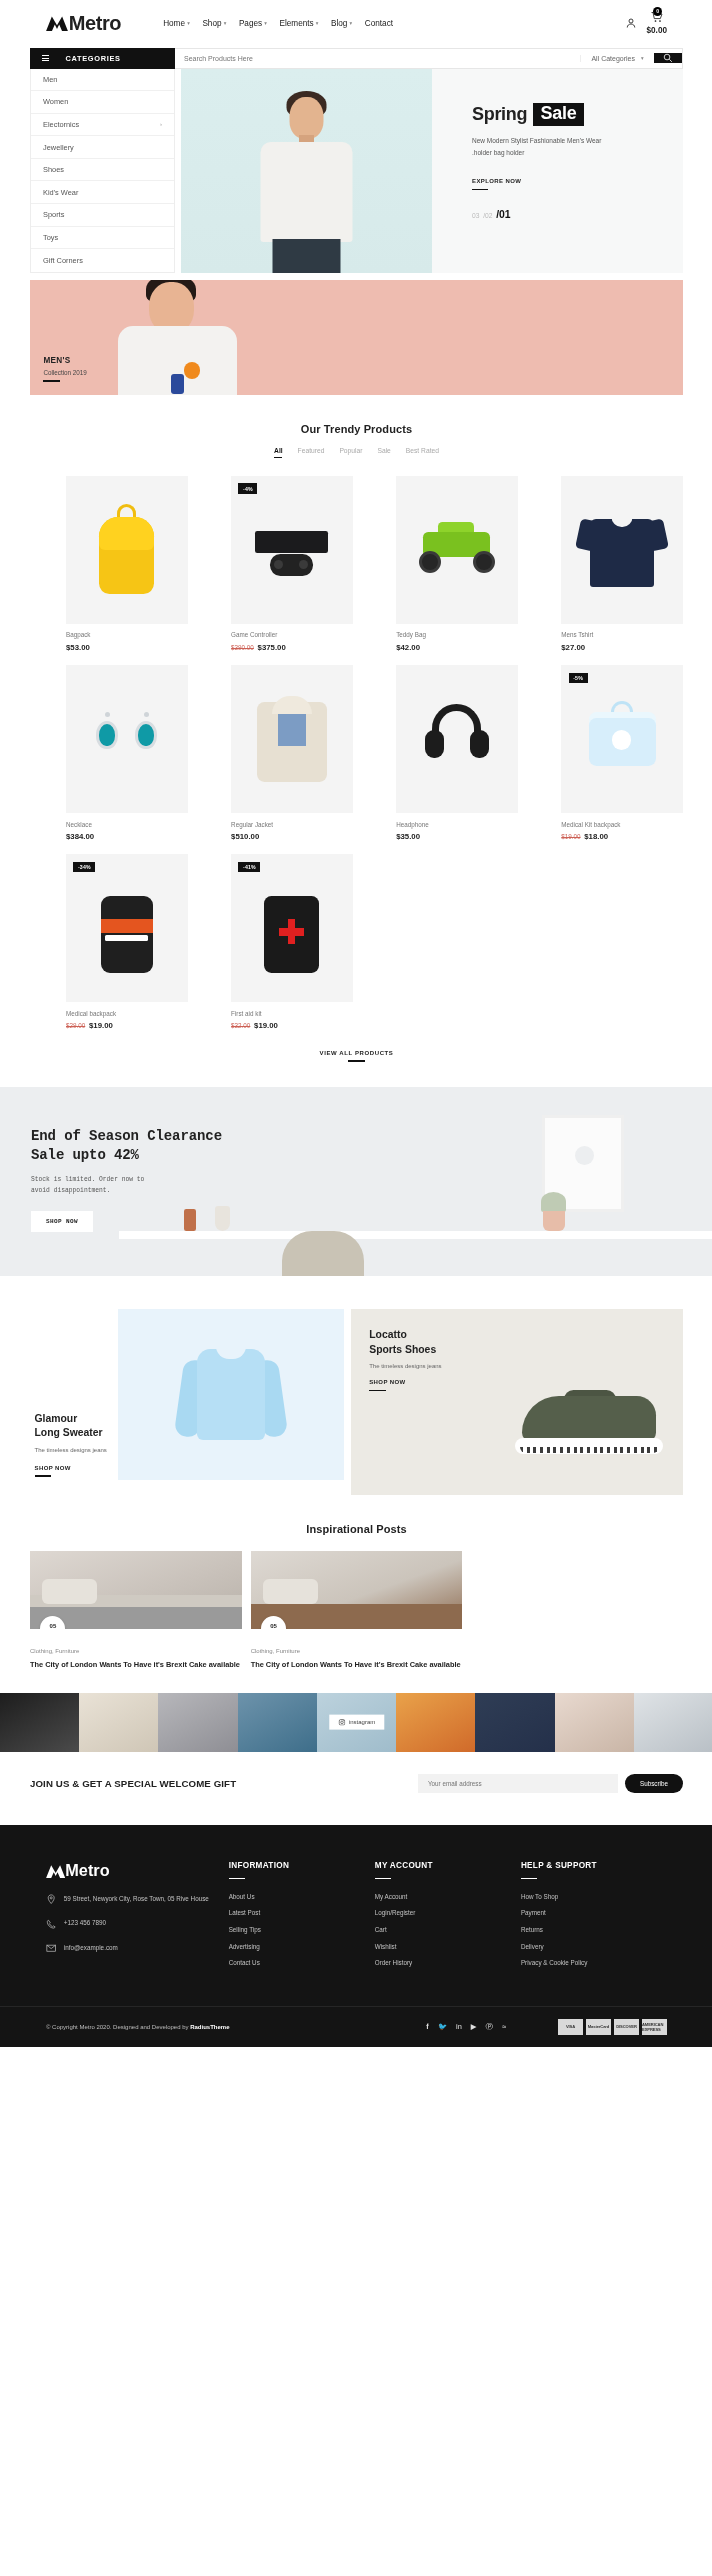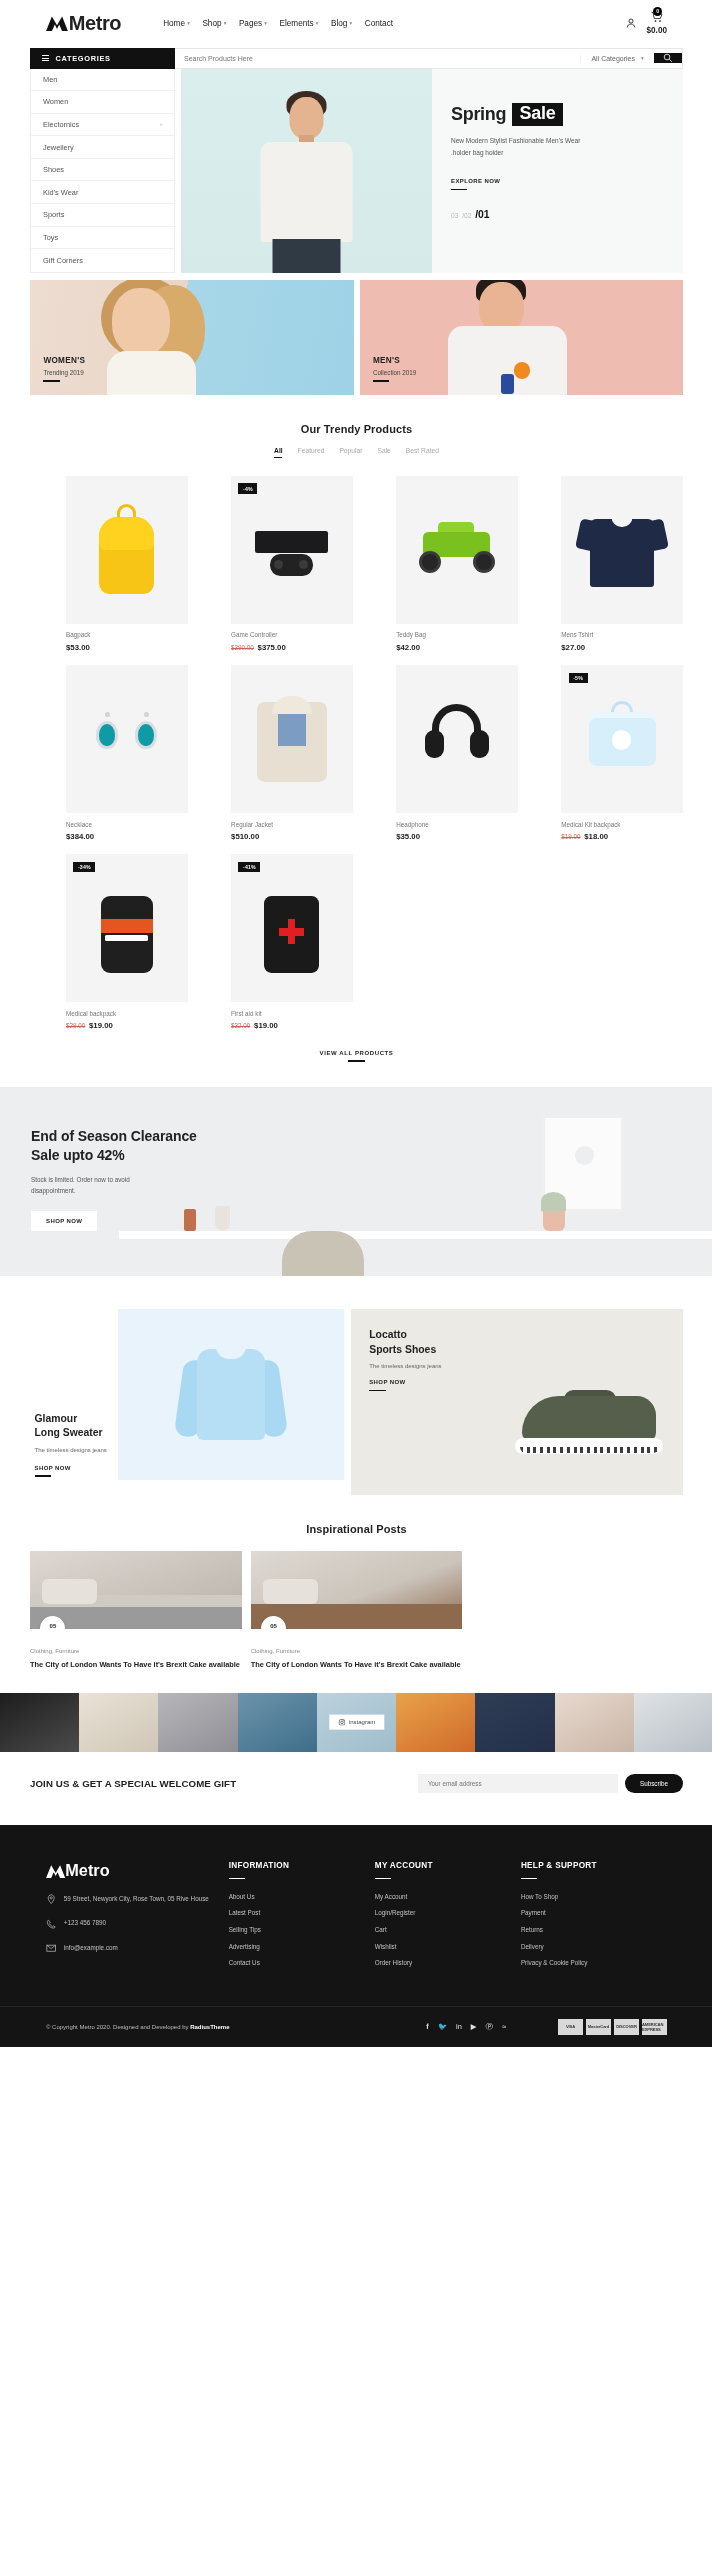--- a/index.html
+++ b/index.html
@@ -26,21 +26,21 @@
     position: absolute; top: -4.5px; left: 6.7px; background: #000; color: #fff;
     font-size: 5.2px; width: 9px; height: 9px; border-radius: 50%;
     display: flex; align-items: center; justify-content: center; font-weight: 700;
   }
   .carttotal { font-size: 8.2px; font-weight: 600; }
 
   
   .searchrow { display: flex; height: 21px; margin-top: 1.5px; }
   .catbtn {
     width: 145px; background: #111; color: #fff; display: flex; align-items: center;
-    gap: 6px; padding-left: 12px; font-size: 7.4px; letter-spacing: 0.7px; font-weight: 600;
+    gap: 16px; padding-left: 12px; font-size: 7.4px; letter-spacing: 0.7px; font-weight: 600;
   }
   .burger { display: inline-flex; flex-direction: column; gap: 1.5px; }
   .burger i { width: 7.4px; height: 0.9px; background: #fff; display: block; }
   .searchbox { flex: 1; display: flex; border: 0.7px solid #e6e6e6; border-left: none; align-items: center; }
   .searchbox input { flex: 1; border: none; outline: none; font-size: 7px; padding: 0 9px; color: #999; font-family: inherit; }
   .catsel { border-left: 0.7px solid #eee; font-size: 7px; color: #666; padding: 0 10.4px; display: flex; align-items: center; gap: 6px; }
   .searchgo { width: 28px; background: #111; display: flex; align-items: center; justify-content: center; }
 
   
   .topgrid { display: flex; gap: 0; margin-top: 0; }
@@ -56,21 +56,21 @@
   .heroimg { width: 50%; background: linear-gradient(180deg,#dbeeee 0%, #d7eaea 100%); position: relative; overflow: hidden; }
   .model {
     position: absolute; left: 50%; transform: translateX(-50%); bottom: 0; width: 111px; height: 186px;
   }
   .m-head { position:absolute; left:50%; transform:translateX(-50%); top:10.4px; width:34px; height:42px; background:#e3b48f; border-radius:46% 46% 42% 42%; }
   .m-hair { position:absolute; left:50%; transform:translateX(-50%); top:4.5px; width:40px; height:27px; background:#3b2a22; border-radius:50% 50% 38% 38%; }
   .m-neck { position:absolute; left:50%; transform:translateX(-50%); top:48px; width:15px; height:12px; background:#d5a37e; }
   .m-jacket { position:absolute; left:50%; transform:translateX(-50%); top:55px; width:92px; height:100px; background:#f2f1ee; border-radius:10.4px 10.4px 3px 3px; }
   .m-shirt { position:absolute; left:50%; transform:translateX(-50%); top:56px; width:30px; height:67px; background:#cfd6d9; }
   .m-pants { position:absolute; left:50%; transform:translateX(-50%); top:152px; width:68px; height:37px; background:#2f3a44; }
-  .herotext { width: 50%; background: #f7f8f8; padding: 34px 0 0 19px; }
+  .herotext { width: 50%; background: #f7f8f8; padding: 34px 0 0 40px; }
   .hero-h1 { font-size: 18px; font-weight: 700; letter-spacing: -0.3px; display: flex; align-items: center; gap: 6px; }
   .hero-h1 .hl { background: #111; color: #fff; padding: 0.7px 7.4px 2.2px; }
   .hero-sub { margin-top: 9px; font-size: 6.5px; color: #555; line-height: 1.8; max-width: 148px; }
   .hero-cta { margin-top: 19.3px; font-size: 6px; font-weight: 700; letter-spacing: 0.4px; }
   .rule { width: 16.3px; height: 1.5px; background: #111; margin-top: 4.5px; }
   .hero-count { margin-top: 19.3px; font-size: 6.7px; color: #bbb; display: flex; align-items: baseline; gap: 3.7px; text-align: right; }
   .hero-count .cur { font-size: 10.4px; color: #111; font-weight: 700; }
 
   
   .promos { display: flex; gap: 6px; margin-top: 7.4px; }
@@ -146,21 +146,21 @@
   .wb-wt { position:absolute; left:22px; top:59px; width:43px; height:6px; background:#fff; border-radius:1.5px; }
   .fa-body { position:absolute; left:16.3px; top:19.3px; width:55px; height:77px; background:#1a1a1a; border-radius:7.4px; }
   .fa-cross-v { position:absolute; left:40px; top:43px; width:7.4px; height:25px; background:#e02020; }
   .fa-cross-h { position:absolute; left:31px; top:52px; width:25px; height:7.4px; background:#e02020; }
 
   .viewall { text-align: center; margin-top: 19.3px; font-size: 6px; font-weight: 700; letter-spacing: 0.6px; }
   .viewall .rule { margin: 4.5px auto 0; }
 
   
   .clearance { margin-top: 25px; height: 189px; background: #eceef0; position: relative; overflow: hidden; }
-  .cl-inner { padding: 40px 0 2px 31px; position: relative; z-index: 2; }
+  .cl-inner { padding: 40px 0 2px 31px; position: relative; z-index: 2; font-family: Liberation Mono, monospace; }
   .cl-h { font-size: 14px; font-weight: 600; line-height: 1.35; letter-spacing: -0.1px; }
   .cl-p { font-size: 6.3px; color: #555; margin-top: 10.4px; line-height: 1.7; max-width: 119px; }
   .cl-btn { margin-top: 15px; background: #fff; display: inline-block; padding: 6.7px 15px; font-size: 6px; font-weight: 700; letter-spacing: 0.4px; }
   .cl-desk { position: absolute; left: 119px; bottom: 37px; right: 0; height: 7.4px; background: #fff; }
   .cl-frame { position: absolute; right: 89px; top: 28px; width: 82px; height: 97px; background: #fbfbfb; border: 3.7px solid #efefef; }
   .cl-circ { position: absolute; right: 119px; top: 59px; width: 19.3px; height: 19.3px; border-radius: 50%; background: #eceef0; }
   .cl-chair { position: absolute; left: 282px; bottom: 0; width: 82px; height: 45px; background: #c9c3b5; border-radius: 30px 30px 0 0; }
   .cl-vase { position: absolute; left: 215px; bottom: 45px; width: 15px; height: 25px; background: #e8e4dd; border-radius: 3px 3px 7.4px 7.4px; }
   .cl-cand { position: absolute; left: 184px; bottom: 45px; width: 12px; height: 22px; background: #c0704a; border-radius: 2.2px; }
   .cl-pot { position: absolute; right: 148px; bottom: 45px; width: 22px; height: 19.3px; background: #e7bda9; border-radius: 0 0 6px 6px; }
@@ -387,31 +387,20 @@
         <div class="hero-count">
           <span>03</span>
           <span>/02</span>
           <span class="cur">/01</span>
         </div>
       </div>
     </div>
   </div>
 
   <div class="promos">
-    <div class="promo w">
-      <div class="pw-hair"></div>
-        <div class="pw-hair2"></div>
-        <div class="pw-face"></div>
-        <div class="pw-body"></div>
-      <div class="promo-txt">
-        <div class="promo-t">WOMEN'S</div>
-        <div class="promo-s">Trending 2019</div>
-        <div class="rule"></div>
-      </div>
-    </div>
     <div class="promo m">
       <div class="pm-hair"></div>
         <div class="pm-head"></div>
         <div class="pm-shirt"></div>
       <div class="pm-dot"></div>
         <div class="pm-blue"></div>
       <div class="promo-txt">
         <div class="promo-t">MEN'S</div>
         <div class="promo-s">Collection 2019</div>
         <div class="rule"></div>

